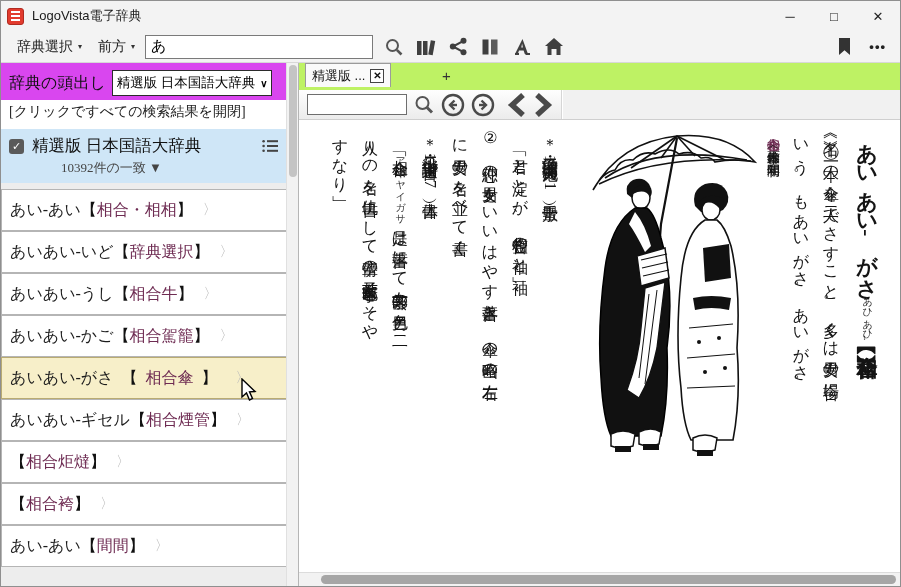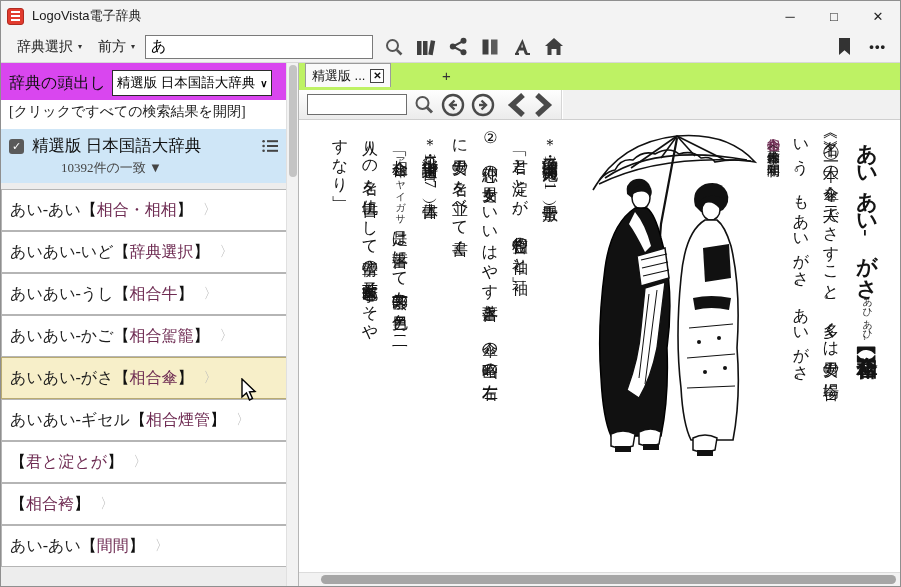--- a/index.html
+++ b/index.html
@@ -36,21 +36,21 @@
   .sb-select { border:1px solid #2b2b2b; background:#fff; font-family:"Liberation Serif",serif; font-size:13.5px; padding:3px 4px; display:flex; align-items:center; gap:5px; white-space:nowrap; }
   .sb-select .chev { font-size:10px; font-weight:bold; }
   .sb-hint { background:#fff; font-family:"Liberation Serif",serif; font-size:14px; color:#222; padding:3px 8px 8px 8px; }
   .dict-row { background:var(--sel-blue,#cfe6f7); padding:6px 8px 6px 8px; margin-bottom:6px; }
   .dict-row-top { display:flex; align-items:center; gap:8px; }
   .checkbox { width:15px; height:15px; background:#5a5a5a; border-radius:3px; color:#fff; font-size:11px; display:flex; align-items:center; justify-content:center; }
   .dict-name { font-family:"Liberation Serif",serif; font-size:16.5px; color:#111; flex:1; }
   .dict-count { font-family:"Liberation Serif",serif; font-size:13px; color:#444; padding-left:52px; margin-top:2px; }
   .list { flex:1; overflow:hidden; }
   .list-item { background:#fff; border:1px solid #b5b5b5; height:42px; margin:0 0 0 0; display:flex; align-items:center; padding:0 8px; font-family:"Liberation Serif",serif; font-size:16px; cursor:default; }
-  .list-item.selected { background:var(--sel-yellow,#f7efc9); border-color:#b9ab72; }
+  .list-item.selected { background:var(--sel-yellow,#f7efc9); border-color:#b9ab72;gap:8px; }
   .list-item .kana { color:#1c1c1c; }
   .list-item .bracket { color:#111; }
   .list-item .kanji { color:var(--kanji-purple,#6e2b52); }
   .list-item .chevron { color:#b9b9b9; margin-left:10px; font-size:14px; }
   .sb-scroll { position:absolute; right:0; top:0; width:12px; height:100%; background:#f2f2f2; border-left:1px solid #e0e0e0; }
   .sb-thumb { position:absolute; top:2px; left:2px; width:8px; height:112px; background:#c4c4c4; border-radius:4px; }
 
   
   .main { flex:1; display:flex; flex-direction:column; min-width:0; background:#f0f0f0; }
   .tabbar { height:27px; display:flex; align-items:flex-start; padding-left:6px; background:#bef264; flex:0 0 auto;gap:40px; }
@@ -232,21 +232,21 @@
             </div>
             <div class="list-item">
               <span class="kana">あいあい-ギセル</span>
               <span class="bracket">【</span>
               <span class="kanji">相合煙管</span>
               <span class="bracket">】</span>
               <span class="chevron">〉</span>
             </div>
             <div class="list-item">
               <span class="bracket">【</span>
-              <span class="kanji">君と淀とが</span>
+              <span class="kanji">相合炬燵</span>
               <span class="bracket">】</span>
               <span class="chevron">〉</span>
             </div>
             <div class="list-item">
               <span class="bracket">【</span>
               <span class="kanji">相合袴</span>
               <span class="bracket">】</span>
               <span class="chevron">〉</span>
             </div>
             <div class="list-item">

